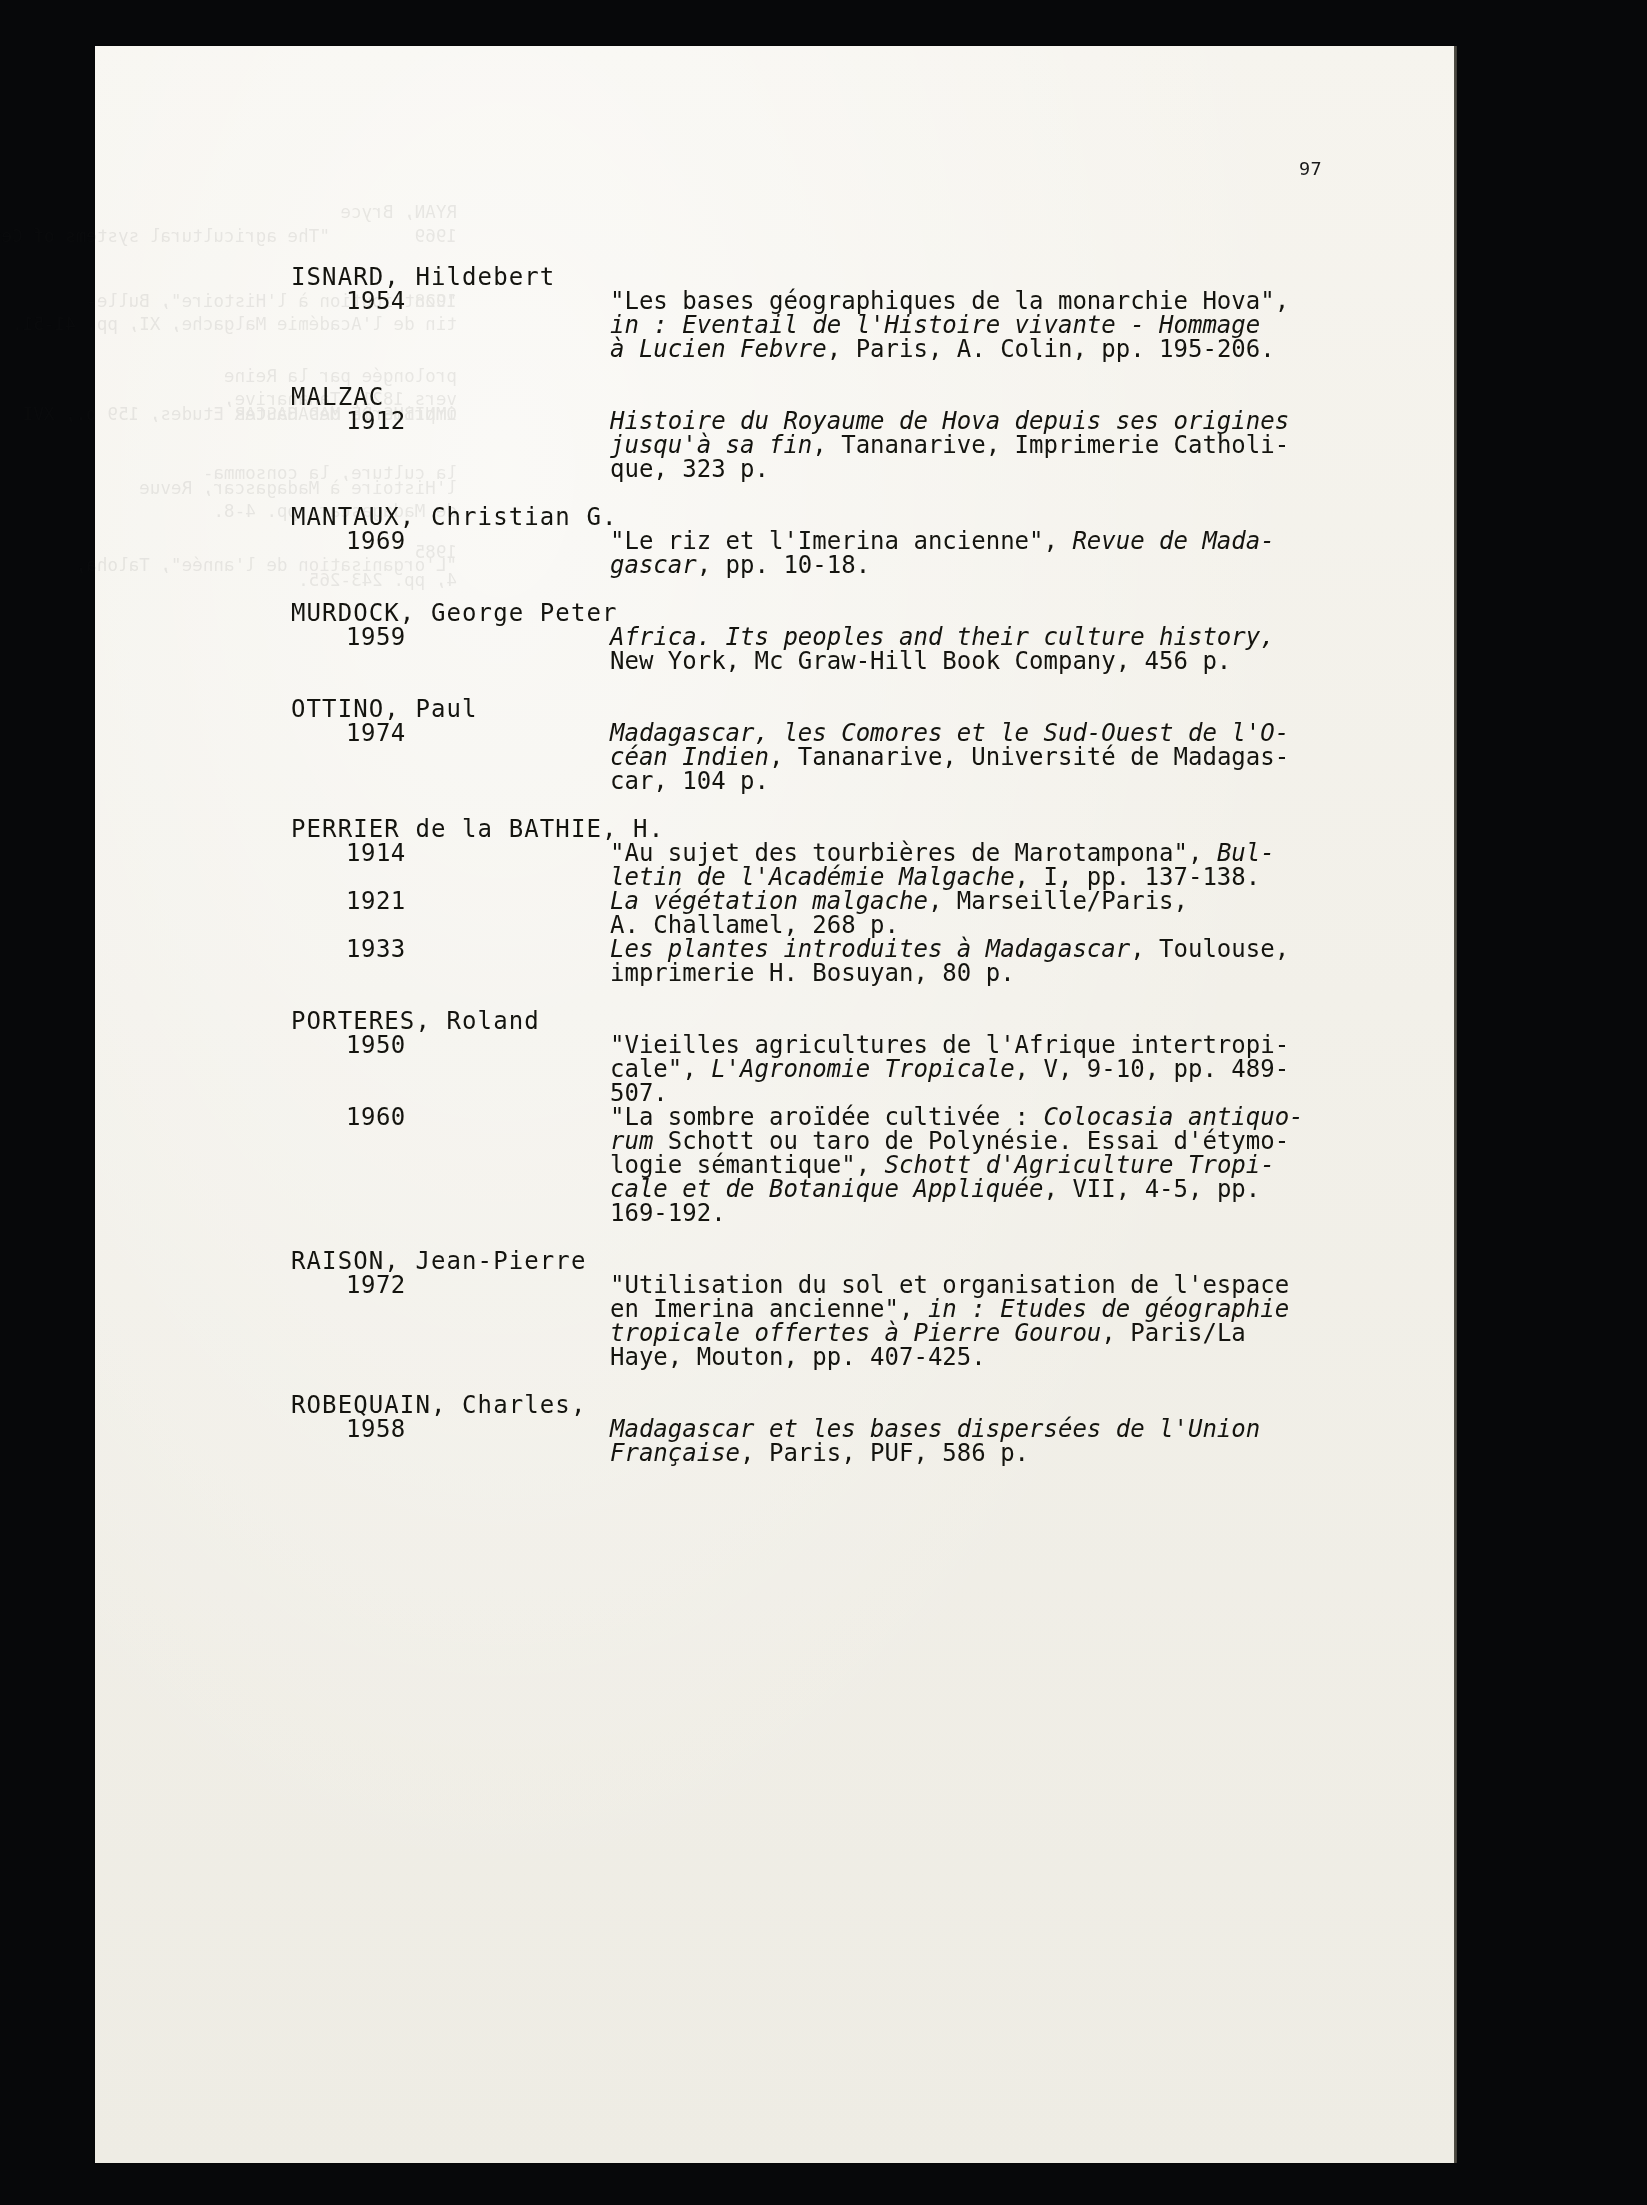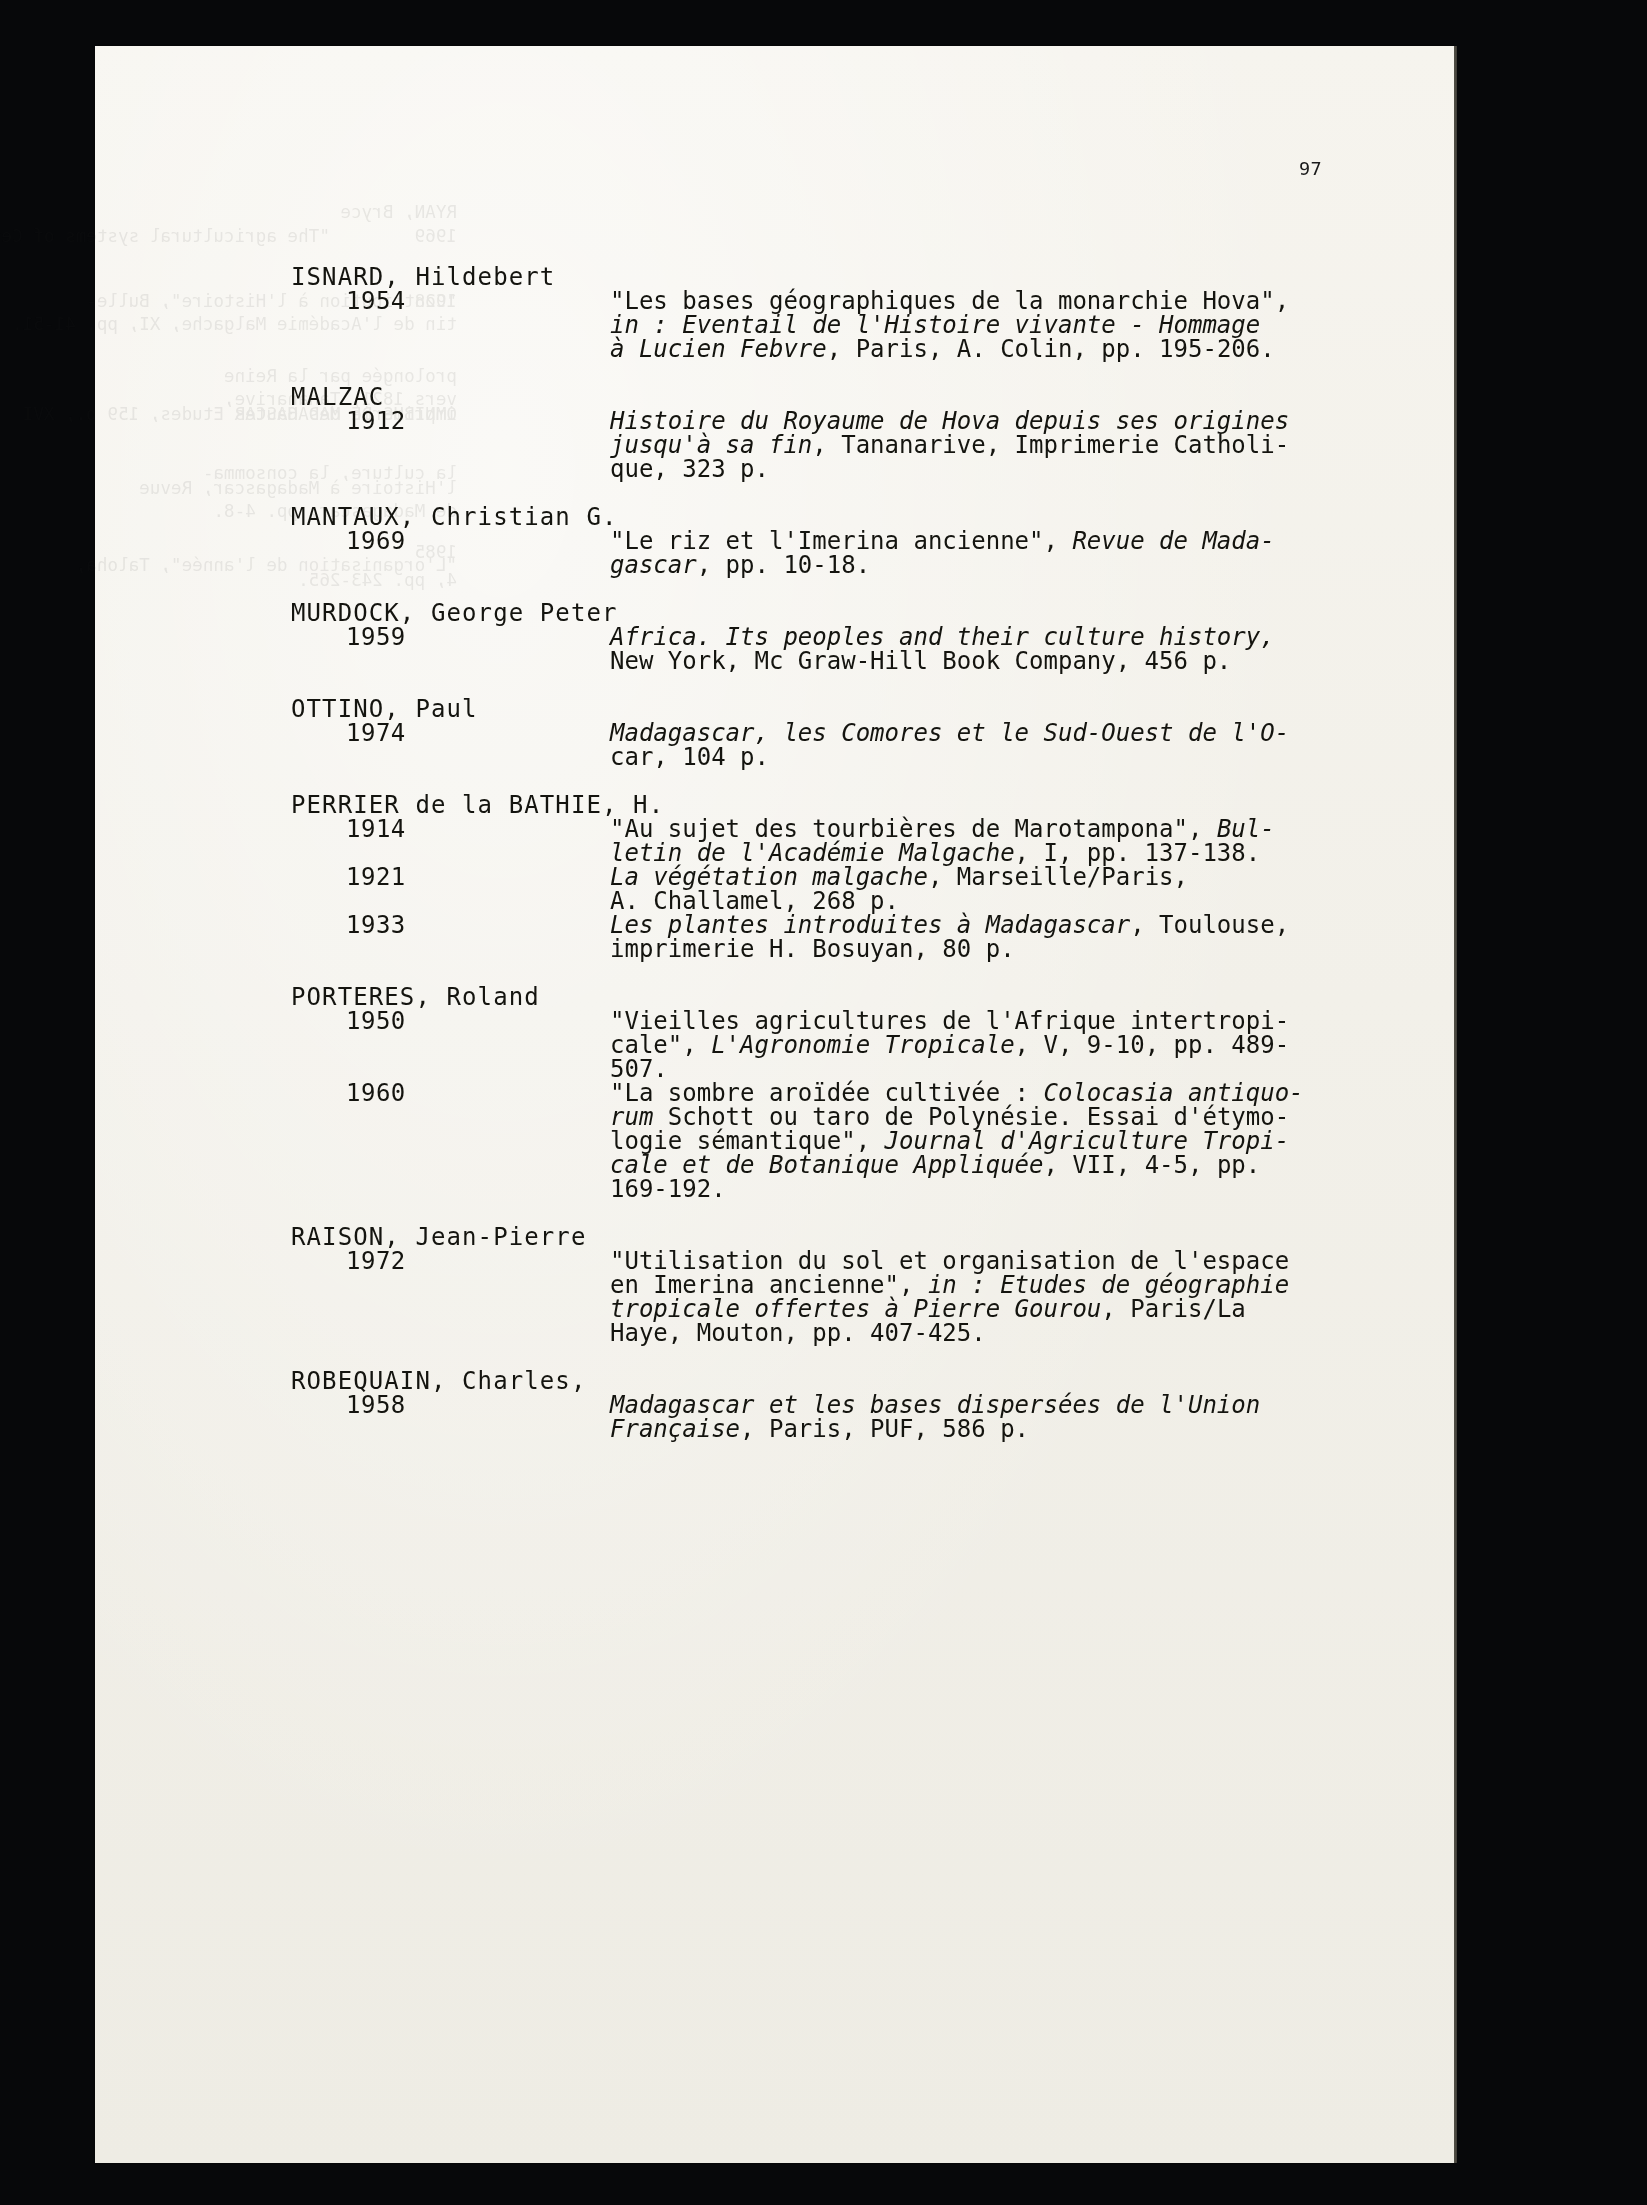--- a/index.html
+++ b/index.html
@@ -198,20 +198,21 @@
               <div>New York, Mc Graw-Hill Book Company, 456 p.</div>
             </div>
           </div>
         </div>
         <div class="entry">
           <div class="author">OTTINO, Paul</div>
           <div style="position: relative;">
             <div class="year">1974</div>
             <div class="ref">
               <div><i>Madagascar, les Comores et le Sud-Ouest de l'O-</i></div>
+              <div><i>céan Indien</i>, Tananarive, Université de Madagas-</div>
               <div>car, 104 p.</div>
             </div>
           </div>
         </div>
         <div class="entry">
           <div class="author">PERRIER de la BATHIE, H.</div>
           <div style="position: relative;">
             <div class="year">1914</div>
             <div class="ref">
               <div>"Au sujet des tourbières de Marotampona", <i>Bul-</i></div>
@@ -241,21 +242,21 @@
               <div>"Vieilles agricultures de l'Afrique intertropi-</div>
               <div>cale", <i>L'Agronomie Tropicale</i>, V, 9-10, pp. 489-</div>
               <div>507.</div>
             </div>
           </div>
           <div style="position: relative;">
             <div class="year">1960</div>
             <div class="ref">
               <div>"La sombre aroïdée cultivée : <i>Colocasia antiquo-</i></div>
               <div><i>rum</i> Schott ou taro de Polynésie. Essai d'étymo-</div>
-              <div>logie sémantique", <i>Journal d'Agriculture Tropi-</i></div>
+              <div>logie sémantique", <i>Schott d'Agriculture Tropi-</i></div>
               <div><i>cale et de Botanique Appliquée</i>, VII, 4-5, pp.</div>
               <div>169-192.</div>
             </div>
           </div>
         </div>
         <div class="entry">
           <div class="author">RAISON, Jean-Pierre</div>
           <div style="position: relative;">
             <div class="year">1972</div>
             <div class="ref">

